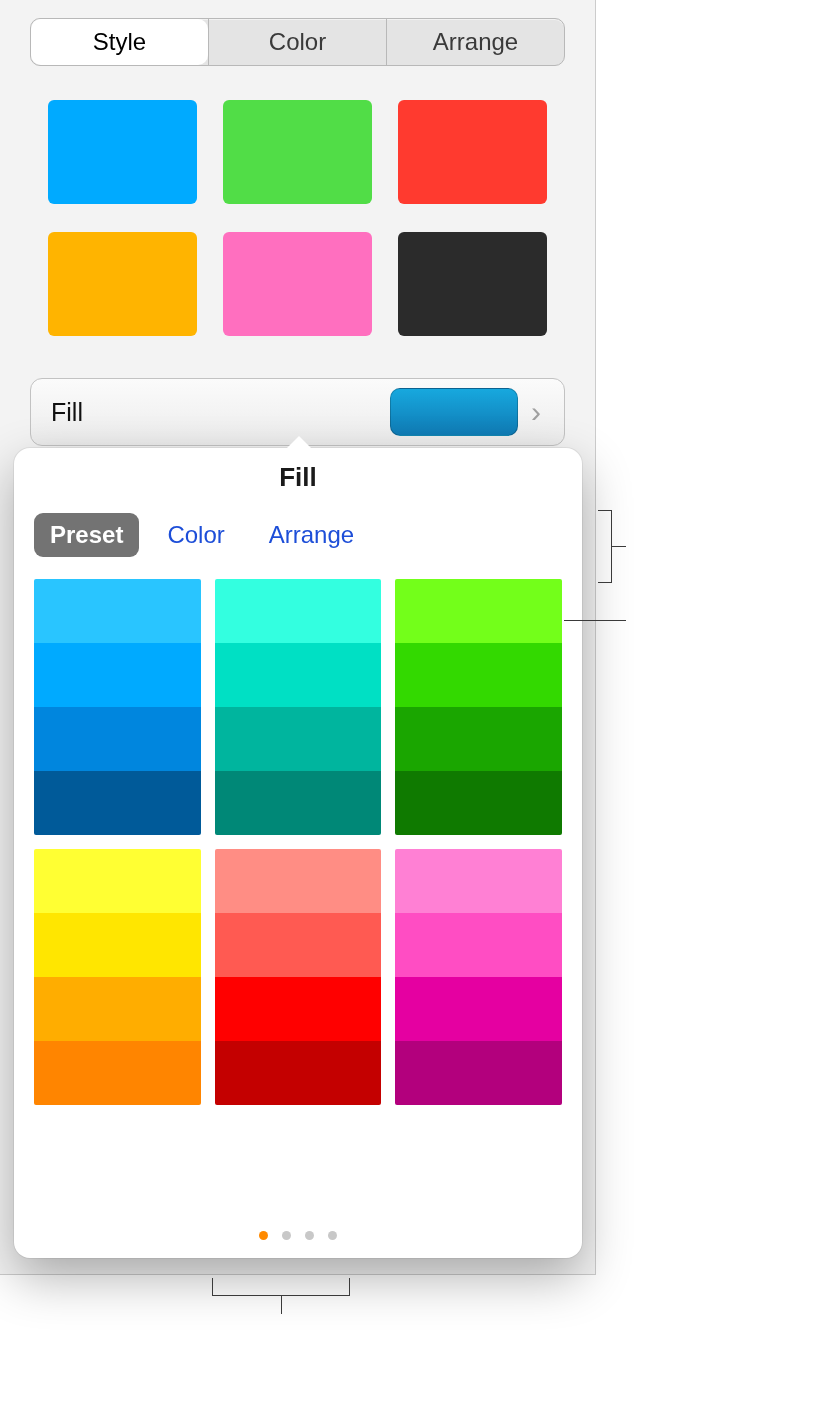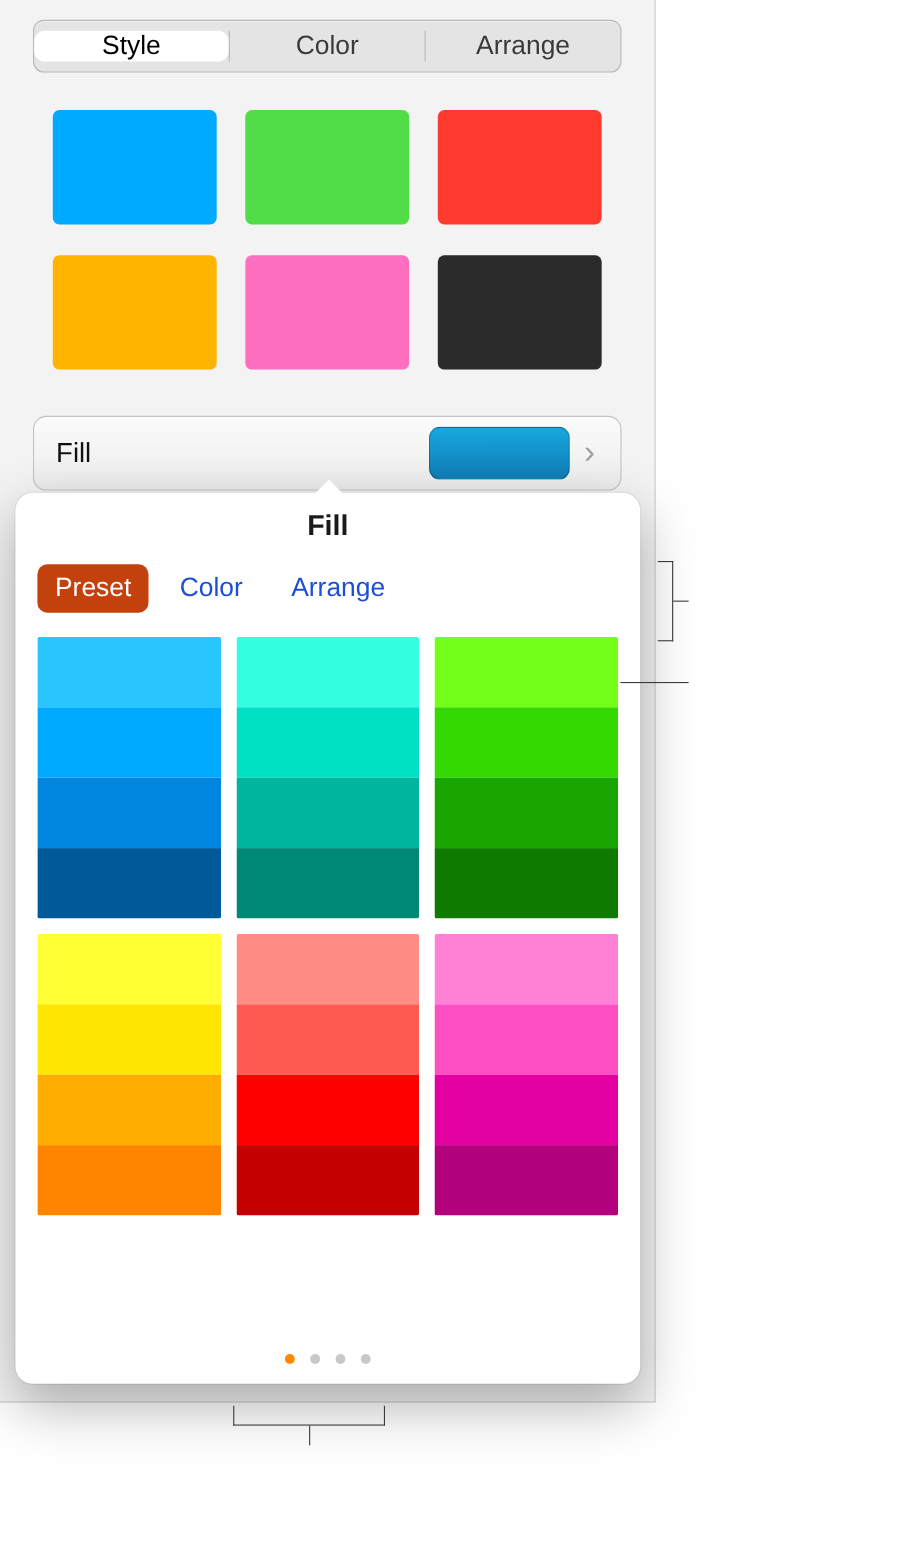--- a/index.html
+++ b/index.html
@@ -23,21 +23,20 @@
   
   .seg {
     position: absolute;
     left: 30px; right: 30px; top: 18px;
     height: 48px;
     background: #e4e4e4;
     border: 1px solid #b8b8b8;
     border-radius: 10px;
     display: flex;
     box-shadow: inset 0 1px 0 rgba(255,255,255,.5);
-    align-items: center;
   }
   .seg-item {
     flex: 1;
     display: flex;
     align-items: center;
     justify-content: center;
     font-size: 24px;
     color: #3a3a3a;
     position: relative;
   }
@@ -120,23 +119,23 @@
   }
   .fseg-btn {
     font-size: 24px;
     color: #1d4ed8;
     padding: 10px 16px;
     border-radius: 9px;
     margin-right: 12px;
     cursor: pointer;
   }
   .fseg-btn.active {
-    background: #c2410c;
+    background: #737373;
     color: #fff;
-    font-weight: 400;
+    font-weight: 700;
     padding: 8px 16px;
   }
   .preset-scroller {
     padding: 20px 20px 0 20px;
   }
   .preset-grid {
     display: grid;
     grid-template-columns: repeat(3, 1fr);
     grid-gap: 14px;
   }

